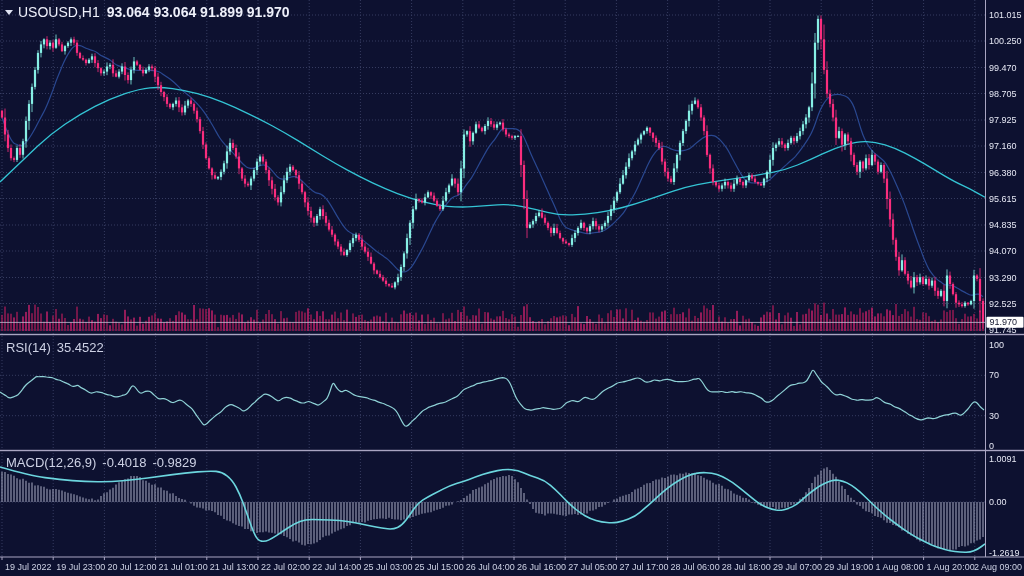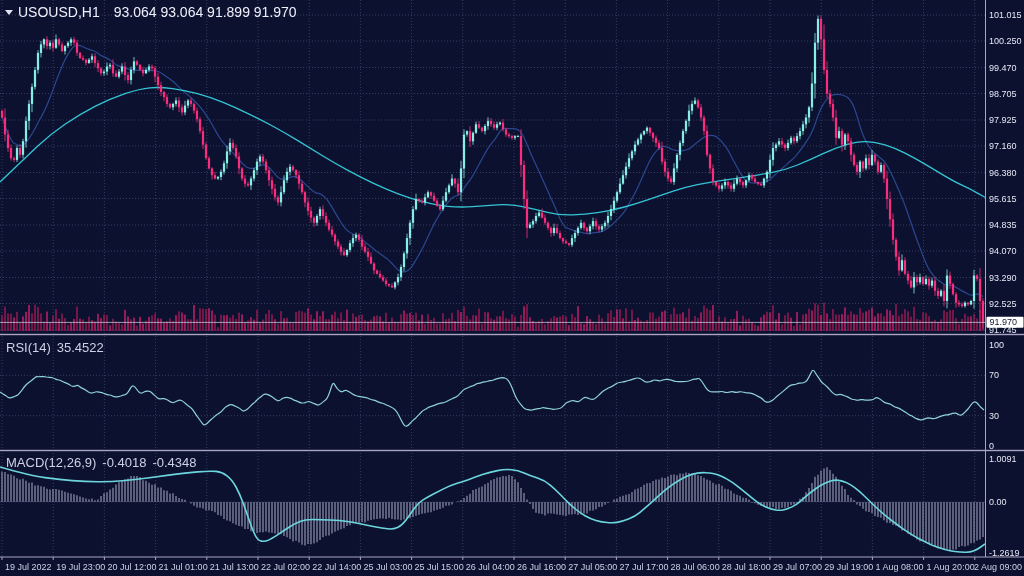--- a/index.html
+++ b/index.html
@@ -1,20 +1,20 @@
 <!DOCTYPE html>
 <html><head>
 <meta charset="utf-8">
 <style>
   html,body{margin:0;padding:0;background:#0d1130;}
   .stage{position:relative;width:1024px;height:576px;background:#0d1130;overflow:hidden;
          font-family:"Liberation Sans",sans-serif;}
   .stage svg{position:absolute;left:0;top:0;}
   .overlay-label{position:absolute;font-size:14px;color:#eef0fa;white-space:nowrap;display:flex;align-items:center;}
-  .overlay-label .num{margin-left:14px;color:#eef0fa;}
+  .overlay-label .num{margin-left:7px;color:#eef0fa;font-weight:bold;}
   .tri{width:0;height:0;border-left:4px solid transparent;border-right:4px solid transparent;
        border-top:5px solid #dfe3f2;display:inline-block;margin-right:5px;}
   .ind-label{position:absolute;font-size:13px;color:#cdd1e4;white-space:nowrap;}
   .ind-label .val{margin-left:6px;}
 </style>
 </head>
 <body>
 
 <div class="stage">
   <div style="position:absolute;left:0;top:0;width:1024px;height:576px;">
@@ -1452,15 +1452,15 @@
     <span class="tri"></span>
     <span>USOUSD,H1</span>
     <span class="num">93.064 93.064 91.899 91.970</span>
   </div>
 
   <div class="ind-label" style="left:6px;top:340px;">
     <span>RSI(14)</span><span class="val">35.4522</span>
   </div>
 
   <div class="ind-label" style="left:6px;top:455px;">
-    <span>MACD(12,26,9)</span><span class="val">-0.4018</span><span class="val">-0.4348</span>
+    <span>MACD(12,26,9)</span><span class="val">-0.4018</span><span class="val">-0.9829</span>
   </div>
 </div>
 
 </body></html>

